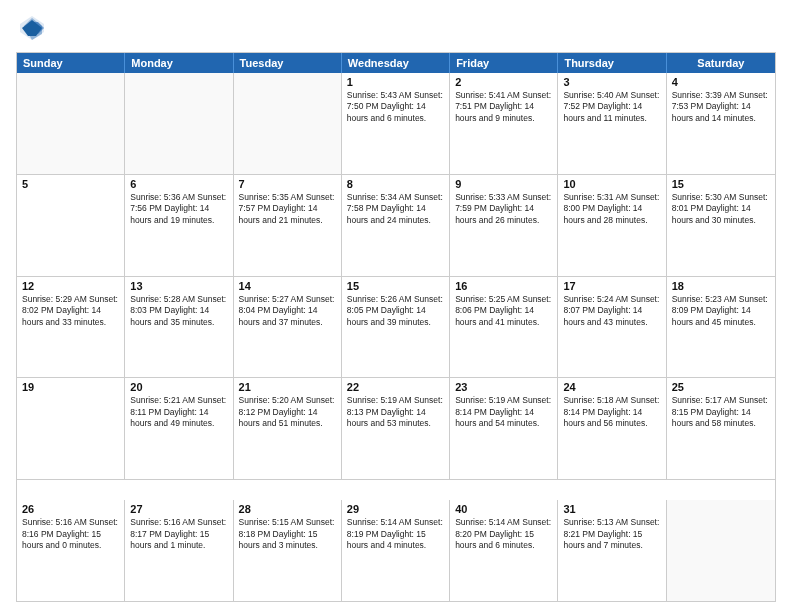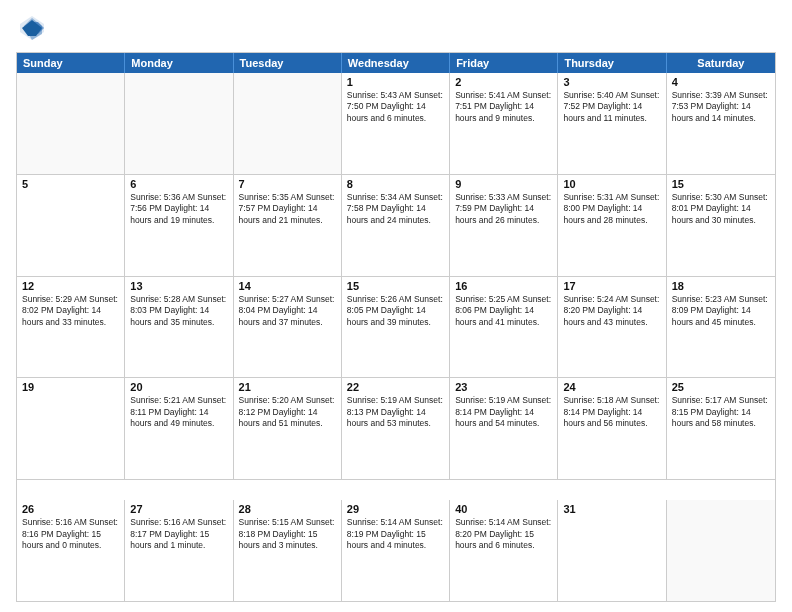--- a/index.html
+++ b/index.html
@@ -259,21 +259,21 @@
           <div class="cal-cell">
             <div class="day-num">16</div>
             <div class="cell-detail">Sunrise: 5:25 AM
 Sunset: 8:06 PM
 Daylight: 14 hours
 and 41 minutes.</div>
           </div>
           <div class="cal-cell">
             <div class="day-num">17</div>
             <div class="cell-detail">Sunrise: 5:24 AM
-Sunset: 8:20 PM
+Sunset: 8:07 PM
 Daylight: 14 hours
 and 43 minutes.</div>
           </div>
           <div class="cal-cell">
             <div class="day-num">18</div>
             <div class="cell-detail">Sunrise: 5:23 AM
 Sunset: 8:09 PM
 Daylight: 14 hours
 and 45 minutes.</div>
           </div>
@@ -356,18 +356,22 @@
           </div>
           <div class="cal-cell">
             <div class="day-num">40</div>
             <div class="cell-detail">Sunrise: 5:14 AM
 Sunset: 8:20 PM
 Daylight: 15 hours
 and 6 minutes.</div>
           </div>
           <div class="cal-cell">
             <div class="day-num">31</div>
+            <div class="cell-detail">Sunrise: 5:13 AM
+Sunset: 8:21 PM
+Daylight: 15 hours
+and 7 minutes.</div>
           </div>
           <div class="cal-cell empty"></div>
         </div>
       </div>
   </div>
 </div>
 
 </body></html>

